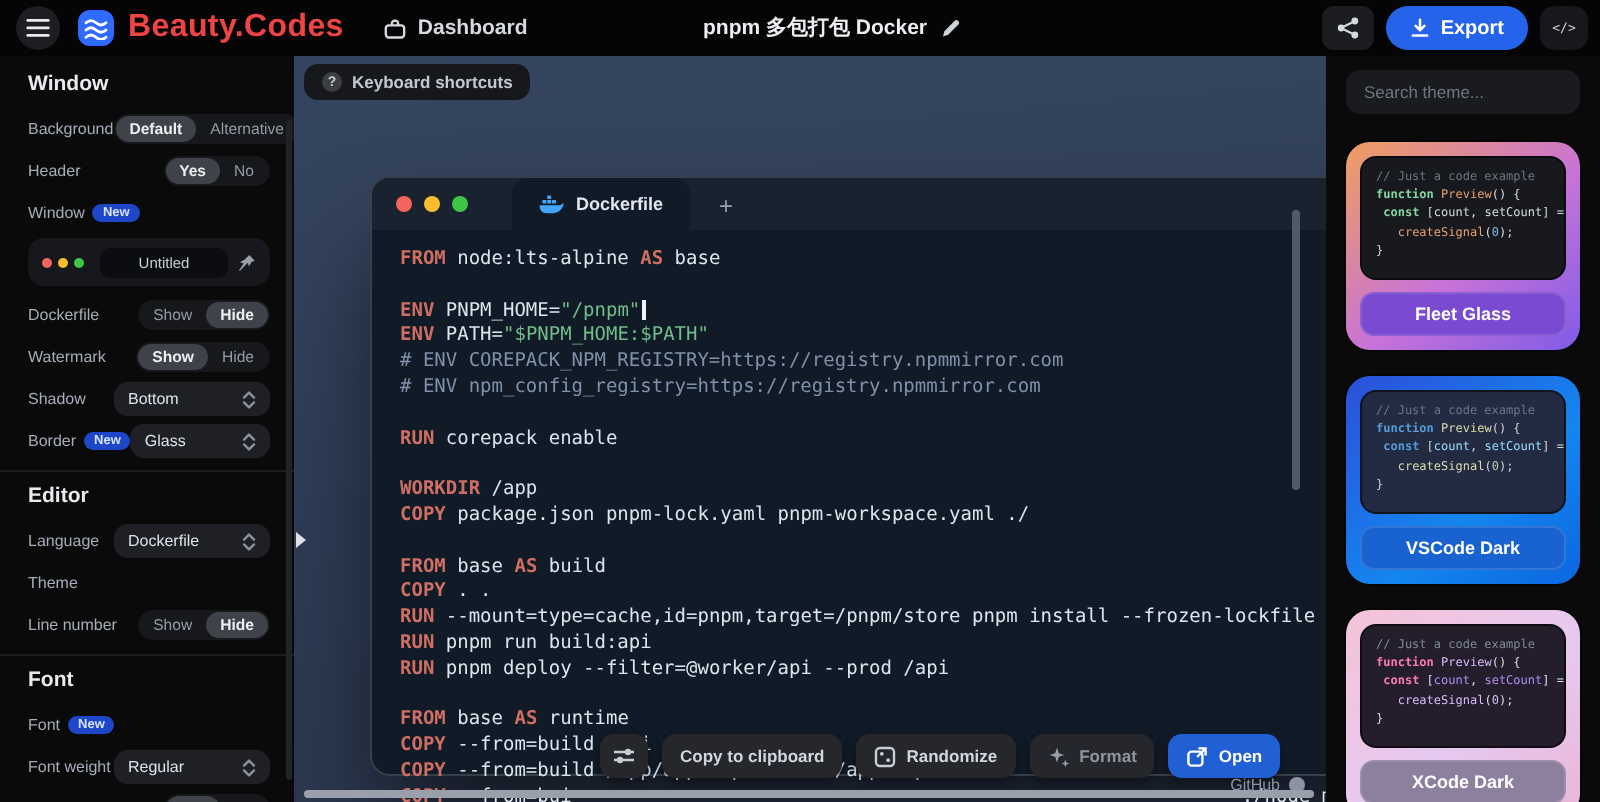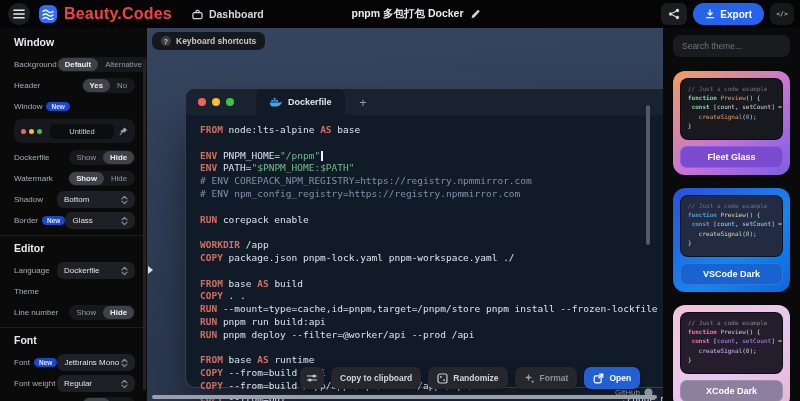--- a/index.html
+++ b/index.html
@@ -270,31 +270,20 @@
             <span class="seg-opt active">Hide</span>
           </div>
         </div>
         <div class="sb-divider"></div>
         <div class="sb-heading">Font</div>
         <div class="sb-row">
           <span class="sb-label">
             <span>Font</span>
             <span class="new-badge">New</span>
           </span>
-          <div class="sel">
-            <span class="sel-value">Jetbrains Mono</span>
-            <span>
-              <svg width="7" height="10" viewBox="0 0 7 10">
-                <g fill="none" stroke="#8b919c" stroke-width="1.2" stroke-linecap="round" stroke-linejoin="round">
-                  <path d="M1 3.8L3.5 1.3 6 3.8"></path>
-                  <path d="M1 6.2L3.5 8.7 6 6.2"></path>
-                </g>
-              </svg>
-            </span>
-          </div>
         </div>
         <div class="sb-row">
           <span class="sb-label">
             <span>Font weight</span>
           </span>
           <div class="sel">
             <span class="sel-value">Regular</span>
             <span>
               <svg width="7" height="10" viewBox="0 0 7 10">
                 <g fill="none" stroke="#8b919c" stroke-width="1.2" stroke-linecap="round" stroke-linejoin="round">

